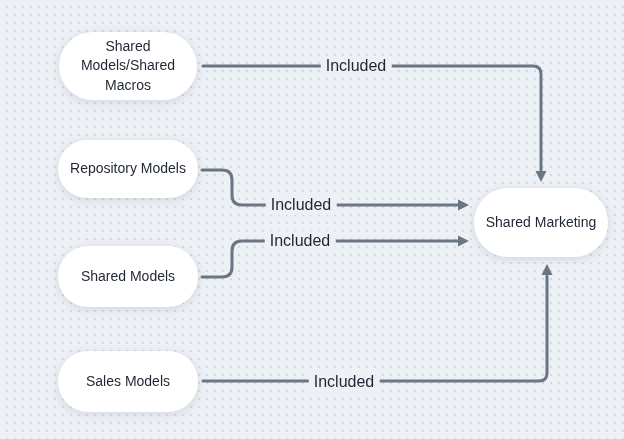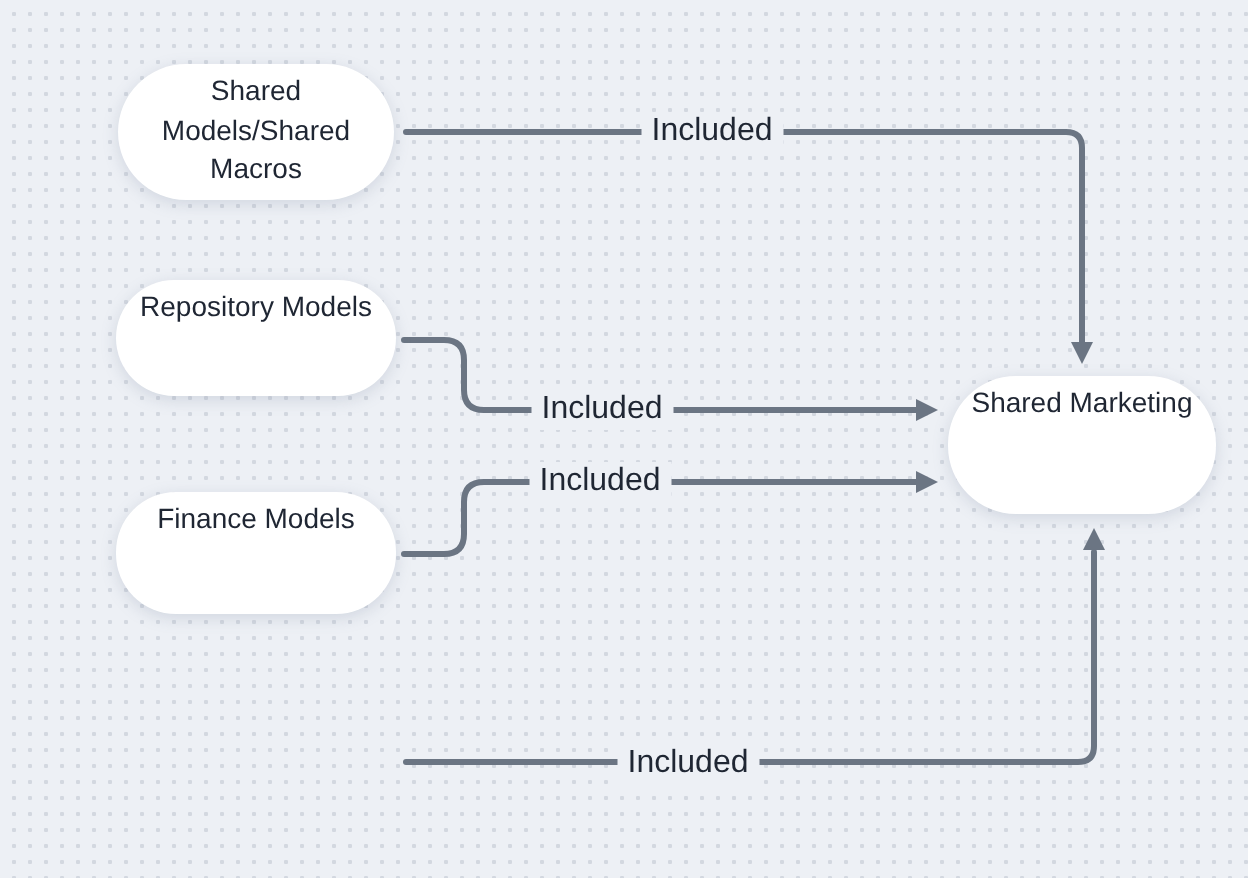--- a/index.html
+++ b/index.html
@@ -30,29 +30,29 @@
   }
   .edge-head {
     fill: #6b7583;
     stroke: none;
   }
   .node {
     position: absolute;
     background: #ffffff;
     box-shadow: 0 2px 8px rgba(110,125,150,0.22);
     display: flex;
-    align-items: flex-start;
+    align-items: center;
     justify-content: center;
     text-align: center;
     color: #1f2633;
     font-size: 14px;
     font-weight: 500;
     line-height: 1.4;
     box-sizing: border-box;
-    padding: 4px 6px;
+    padding: 18px 6px;
   }
   .edge-label {
     position: absolute;
     transform: translate(-50%, -50%);
     background: #edf0f5;
     color: #1f2633;
     font-size: 16px;
     font-weight: 500;
     padding: 1px 5px;
     white-space: nowrap;
@@ -91,23 +91,26 @@
 
   <div class="node n-shared-models">
     <span>Shared Models/Shared Macros</span>
   </div>
 
   <div class="node n-marketing">
     <span>Repository Models</span>
   </div>
 
   <div class="node n-finance">
-    <span>Finance Models</span>
+    <span>Shared Models</span>
   </div>
 
+  <div class="node n-sales">
+    <span>Sales Models</span>
+  </div>
 
   <div class="node n-repository">
     <span>Shared Marketing</span>
   </div>
 
   <div class="edge-label l-0">Included</div>
   <div class="edge-label l-1">Included</div>
   <div class="edge-label l-2">Included</div>
   <div class="edge-label l-3">Included</div>
 

